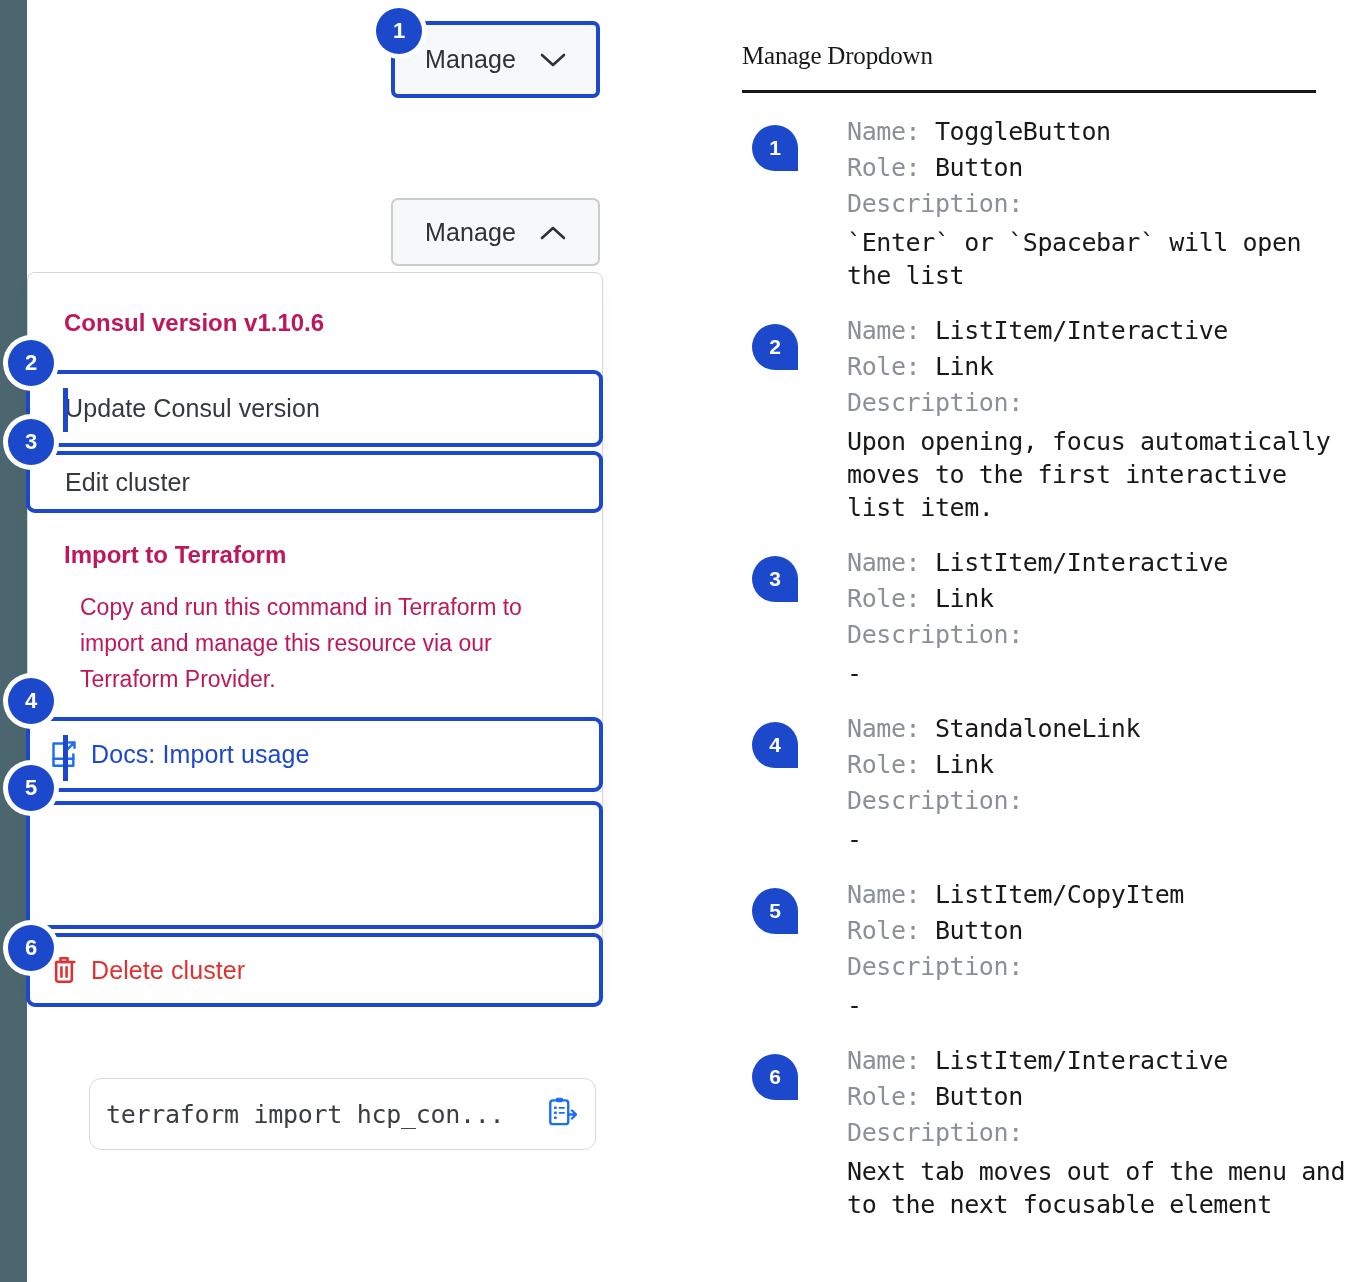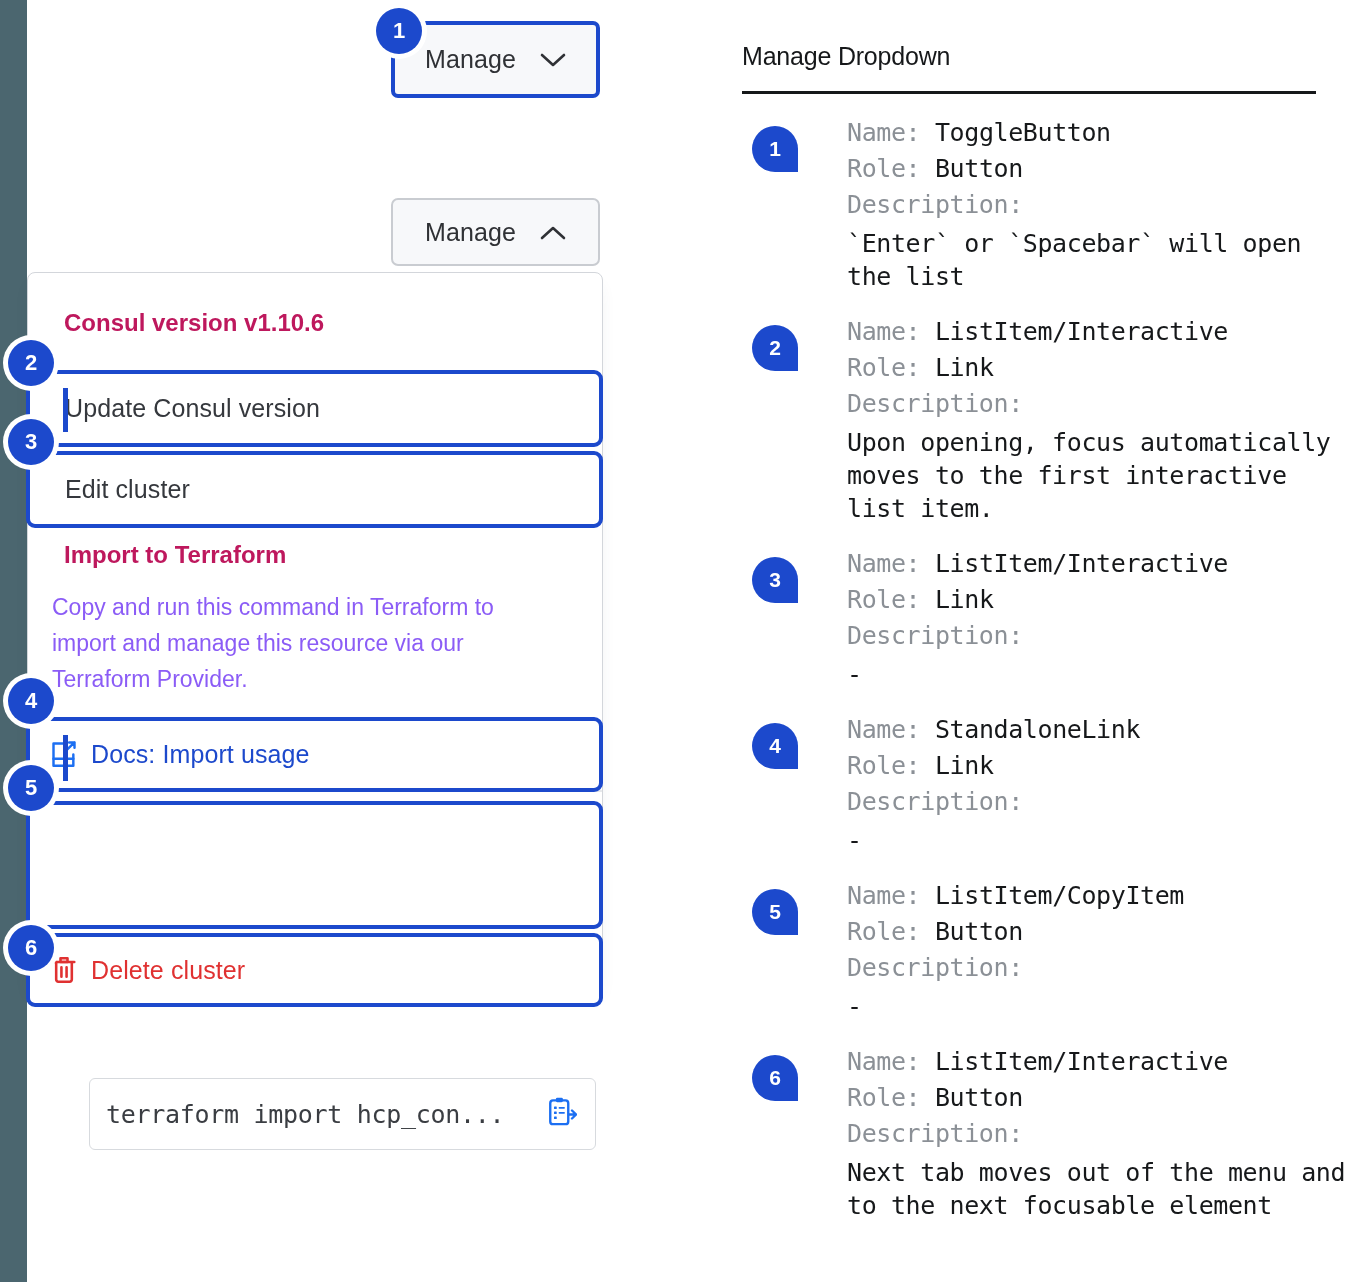--- a/index.html
+++ b/index.html
@@ -72,25 +72,25 @@
   .menu-heading {
     position: absolute;
     left: 36px;
     font-size: 24px;
     font-weight: 700;
     color: #be185d;
     letter-spacing: 0;
   }
   .menu-desc {
     position: absolute;
-    left: 24px;
+    left: 52px;
     width: 510px;
     font-size: 23px;
     line-height: 36px;
-    color: #8b5cf6;
+    color: #be185d;
   }
 
   
   .hl-row {
     position: absolute;
     left: 26px;
     width: 577px;
     box-sizing: border-box;
     border: 4px solid #1c49cc;
     border-radius: 9px;
@@ -116,21 +116,21 @@
     background: #e6e8eb;
   }
 
   
   .cmd-box {
     position: absolute;
     left: 61px; top: 805px;
     width: 507px; height: 72px;
     box-sizing: border-box;
     border: 1px solid #d7dade;
-    border-radius: 6px;
+    border-radius: 12px;
     background: #ffffff;
     display: flex;
     align-items: center;
     justify-content: space-between;
     padding: 0 18px 0 16px;
   }
   .cmd-text {
     font-family: "DejaVu Sans Mono", monospace;
     font-size: 25px;
     color: #3a3d42;
@@ -162,21 +162,21 @@
     z-index: 4;
   }
 
   
   .right-pane {
     position: absolute;
     left: 742px; top: 0;
     width: 600px;
   }
   .right-title {
-    font-family: Liberation Sans, sans-serif;
+    font-family: Liberation Serif, serif;
     font-size: 25px;
     color: #16181a;
     padding-top: 42px;
     letter-spacing: -.2px;
   }
   .right-rule {
     margin-top: 20px;
     width: 574px;
     height: 3px;
     background: #16181a;
@@ -270,21 +270,21 @@
           <path d="M23 14.5 L17.6 14.5 M20 11.3 L23.3 14.5 L20 17.7" fill="none" stroke="#1c6ff2" stroke-width="1.9" stroke-linecap="round" stroke-linejoin="round"></path>
         </svg>
       </span>
     </div>
   </div>
 
   <div class="hl-row" style="top:354px;height:77px">
     <span class="row-label">Update Consul version</span>
   </div>
 
-  <div class="hl-row" style="top:435px;height:77px">
+  <div class="hl-row" style="top:435px;height:62px">
     <span class="row-label">Edit cluster</span>
   </div>
 
   <div class="hl-row" style="top:701px;height:75px;padding-left:21px">
     <span style="display:flex;align-items:center">
       <svg width="26" height="28" viewBox="0 0 22 24">
         <path d="M2 2.2 H12.5 M2 2.2 V21.2 H19 V11.5" fill="none" stroke="#1c6ff2" stroke-width="2.1" stroke-linecap="round" stroke-linejoin="round"></path>
         <path d="M2 15.2 H19" fill="none" stroke="#1c6ff2" stroke-width="2.1" stroke-linecap="round"></path>
         <path d="M13.4 7.6 L20 1.2 M15.4 1.2 H20 V5.8" fill="none" stroke="#1c6ff2" stroke-width="2.1" stroke-linecap="round" stroke-linejoin="round"></path>
       </svg>

